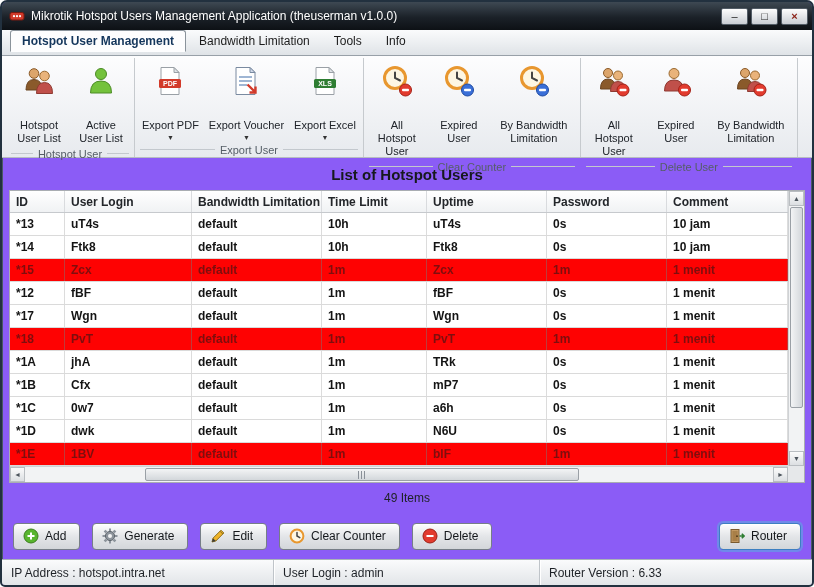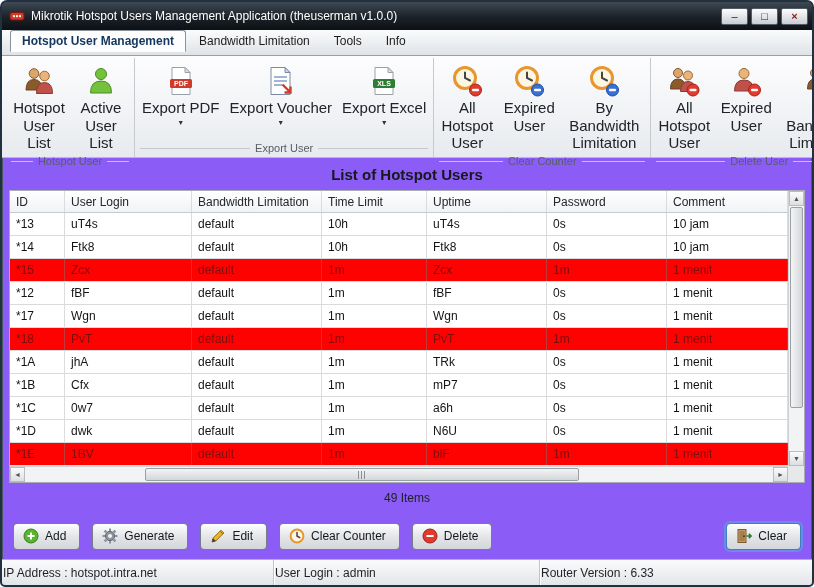--- a/index.html
+++ b/index.html
@@ -61,37 +61,37 @@
   .tgroup { display: flex; flex-direction: column; border-right: 1px solid #c6cace; padding: 2px 3px 1px; }
   .tgroup .btns { flex: 1; display: flex; align-items: flex-start; justify-content: center; gap: 2px; }
   .glabel { display: flex; align-items: center; gap: 5px; font-size: 11px; color: #555e66; padding: 1px 2px 2px; }
   .glabel::before, .glabel::after { content: ""; flex: 1; height: 1px; background: #c3c8cd; min-width: 6px; }
   .tbtn {
     border: 1px solid transparent; background: transparent; border-radius: 3px;
     display: flex; flex-direction: column; align-items: center;
     padding: 4px 3px 1px; gap: 2px; cursor: default;
     font-family: "Liberation Sans", sans-serif;
   }
-  .tbtn .lbl { font-size: 15px; line-height: 1.18; text-align: center; color: #20242a; }
+  .tbtn .lbl { font-size: 11px; line-height: 1.18; text-align: center; color: #20242a; margin-top: 20px; }
   .tbtn.tbtn-sm { width: 60px; }
   .tbtn.tbtn-lg { width: 86px; justify-content: flex-end; }
   .tbtn.tbtn-exp .lbl { white-space: nowrap; }
   .tbtn .arrow { font-size: 7px; color: #333; line-height: 1; }
   .icon32 { width: 32px; height: 32px; display: inline-flex; }
 
   
   .heading {
     flex: 0 0 32px; display: flex; align-items: center; justify-content: center;
     font-size: 15px; font-weight: bold; color: #16191d;
   }
 
   
   .content { flex: 1; display: flex; flex-direction: column; padding: 0 7px; min-height: 0; }
   .table-wrap { position: relative; height: 293px; flex: 0 0 293px; border: 1px solid #a9adb2; background: #fff; }
-  .tpane { position: absolute; top: 0; left: 0; right: 16px; bottom: 16px; overflow: hidden; display: flex; flex-direction: column; }
+  .tpane { position: absolute; top: 0; left: 0; right: 16px; bottom: 16px; overflow: hidden; display: flex; flex-direction: column; font-weight: bold; }
   .thead {
     flex: 0 0 22px; display: flex;
     background: linear-gradient(#ffffff, #f0f2f4);
     border-bottom: 1px solid #c6c9cd;
   }
   .th {
     font-size: 12px; color: #23262a; padding-left: 6px; display: flex; align-items: center;
     border-right: 1px solid #d9dbde; white-space: nowrap; overflow: hidden; cursor: default;
   }
   .tbody { flex: 1; overflow: hidden; }
@@ -160,21 +160,21 @@
     box-shadow: 0 0 0 2px rgba(93, 166, 227, 0.6), inset 0 1px 0 #ffffff;
   }
   .icon16 { width: 16px; height: 16px; display: inline-flex; }
 
   
   .statusbar {
     flex: 0 0 26px; display: flex; align-items: stretch;
     background: linear-gradient(#fafbfc, #e2e5e8);
     border-top: 1px solid #aab2ba; font-size: 12px; color: #1d2126;
   }
-  .scell { display: flex; align-items: center; padding: 0 1px; border-right: 1px solid #bfc4c9; box-shadow: 1px 0 0 #ffffff; }
+  .scell { display: flex; align-items: center; padding: 0 9px; border-right: 1px solid #bfc4c9; box-shadow: 1px 0 0 #ffffff; }
   .scell.s0 { width: 272px; }
   .scell.s1 { width: 266px; }
   .scell.s2 { flex: 1; border-right: none; box-shadow: none; }
 </style>
 </head>
 <body>
 
 <div class="window">
 
   <div class="titlebar">
@@ -554,21 +554,21 @@
     <div class="spacer"></div>
     <button class="btn default">
       <span class="icon16">
         <svg viewBox="0 0 16 16" width="16" height="16">
             <rect x="2" y="1.5" width="8" height="13" fill="#c9a16b" stroke="#7a5a2e"></rect>
             <rect x="3.3" y="2.8" width="5.4" height="10.4" fill="#a87f48"></rect>
             <circle cx="8" cy="8.2" r="0.9" fill="#4a3215"></circle>
             <path d="M10.5 8 H15 M12.8 5.8 L15 8 L12.8 10.2" stroke="#2e7d32" stroke-width="1.6" fill="none"></path>
           </svg>
       </span>
-      <span>Clear</span>
+      <span>Router</span>
     </button>
   </div>
 
   <div class="statusbar">
     <div class="scell s0">IP Address : hotspot.intra.net</div>
     <div class="scell s1">User Login : admin</div>
     <div class="scell s2">Router Version : 6.33</div>
   </div>
 
 </div>

